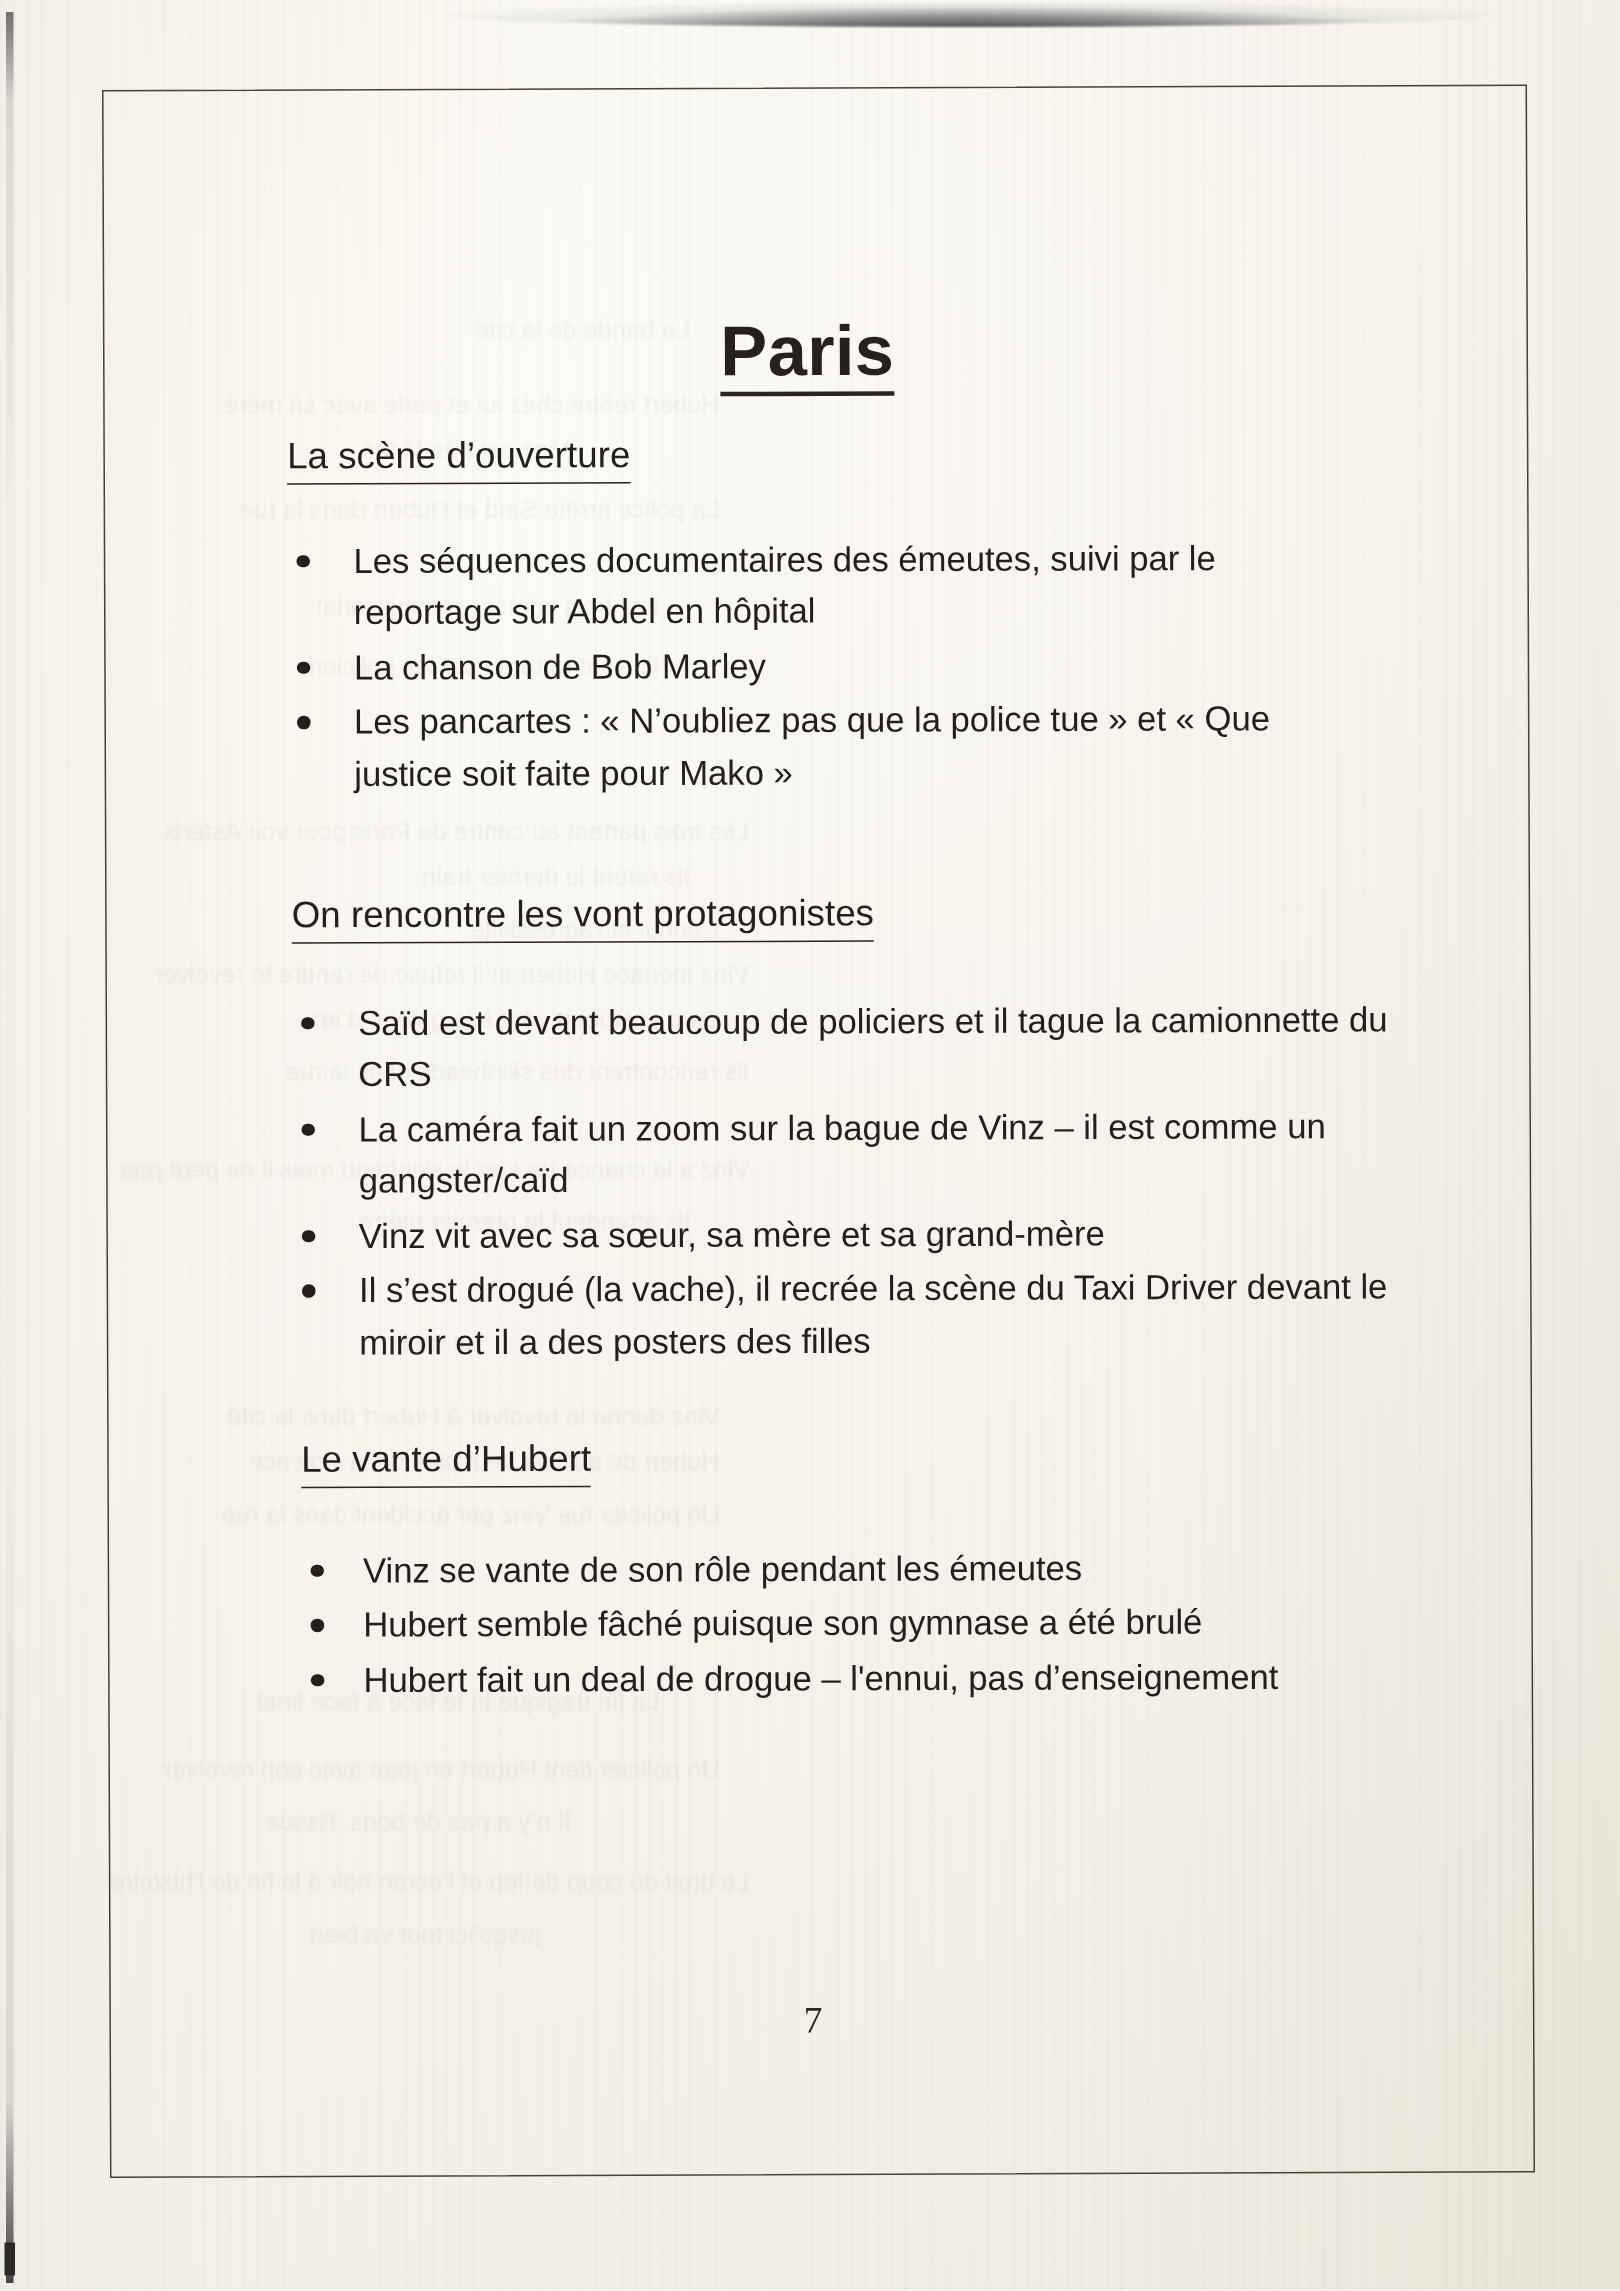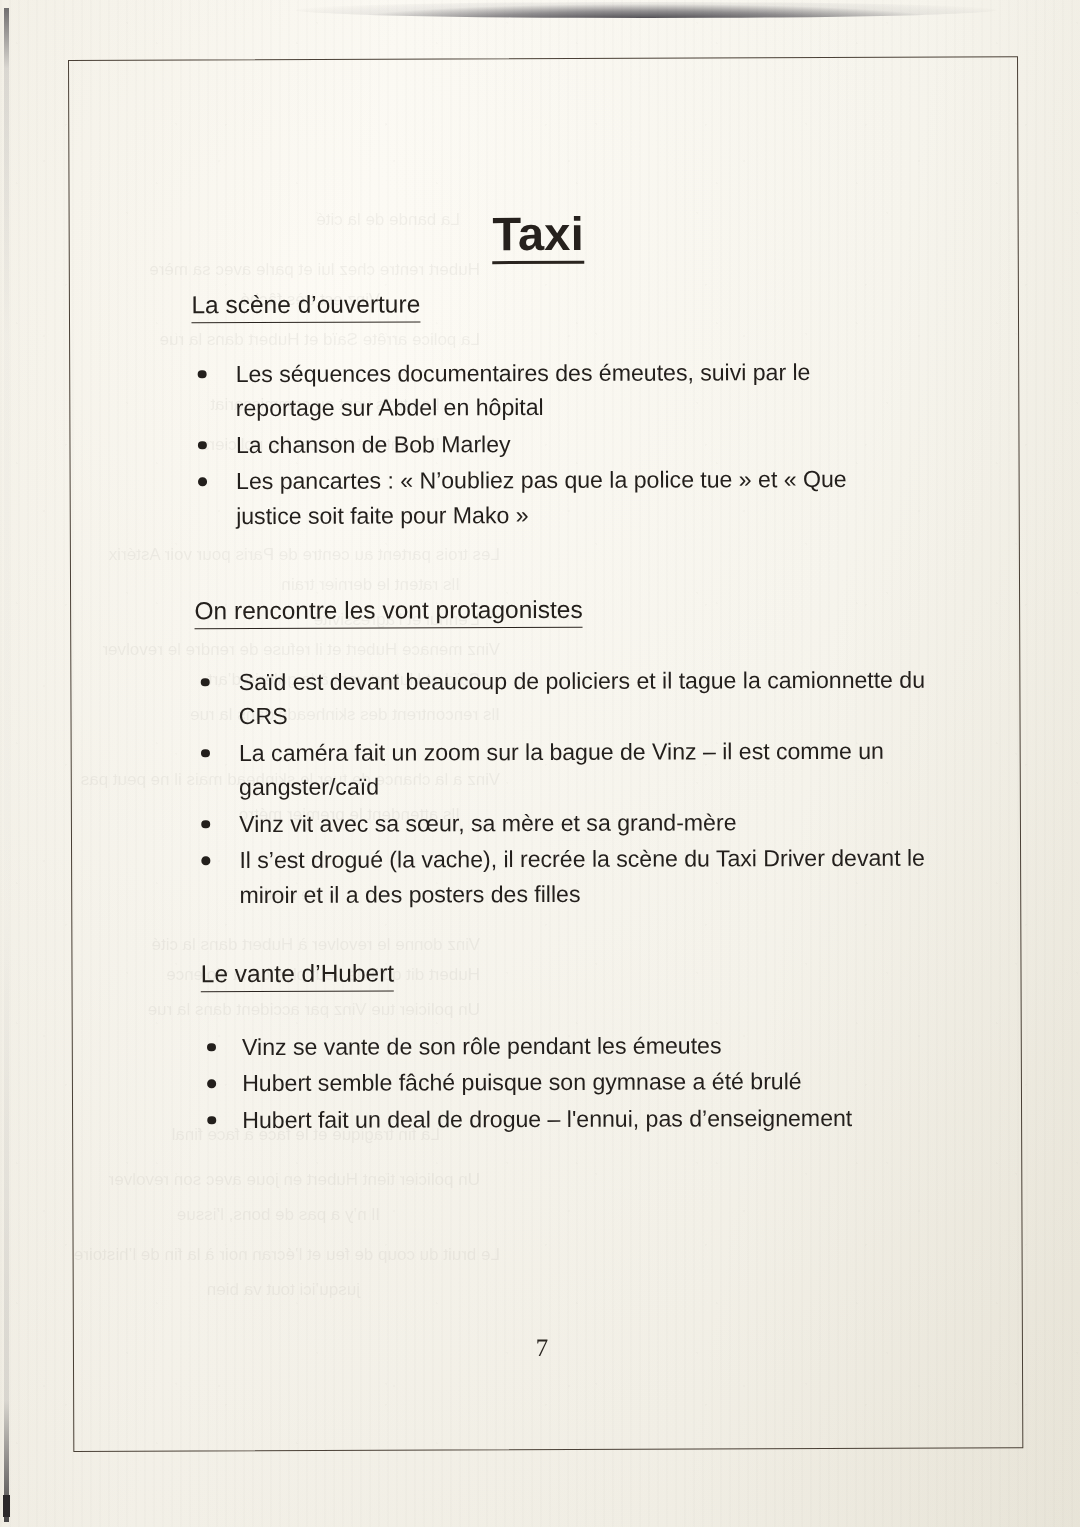--- a/index.html
+++ b/index.html
@@ -263,21 +263,21 @@
       <div class="bl" style="left: 700px; top: 1200px;">Il n’y a pas de bons, l’issue</div>
       <div class="bl" style="left: 580px; top: 1240px;">Le bruit du coup de feu et l’écran noir à la fin de l’histoire</div>
       <div class="bl" style="left: 720px; top: 1275px;">jusqu’ici tout va bien</div>
     </div>
 
   <div class="frame"></div>
 
   <div class="content">
 
     <div class="doc-title">
-      <span>Taxi</span>
+      <span>Paris</span>
     </div>
 
     <div class="section" id="sec-opening">
       <div class="section-heading">
         <span>La scène d’ouverture</span>
       </div>
       <ul class="bullets list">
         <li>
           <span class="dot"></span>
           <span>Les séquences documentaires des émeutes, suivi par le reportage sur Abdel en hôpital</span>

